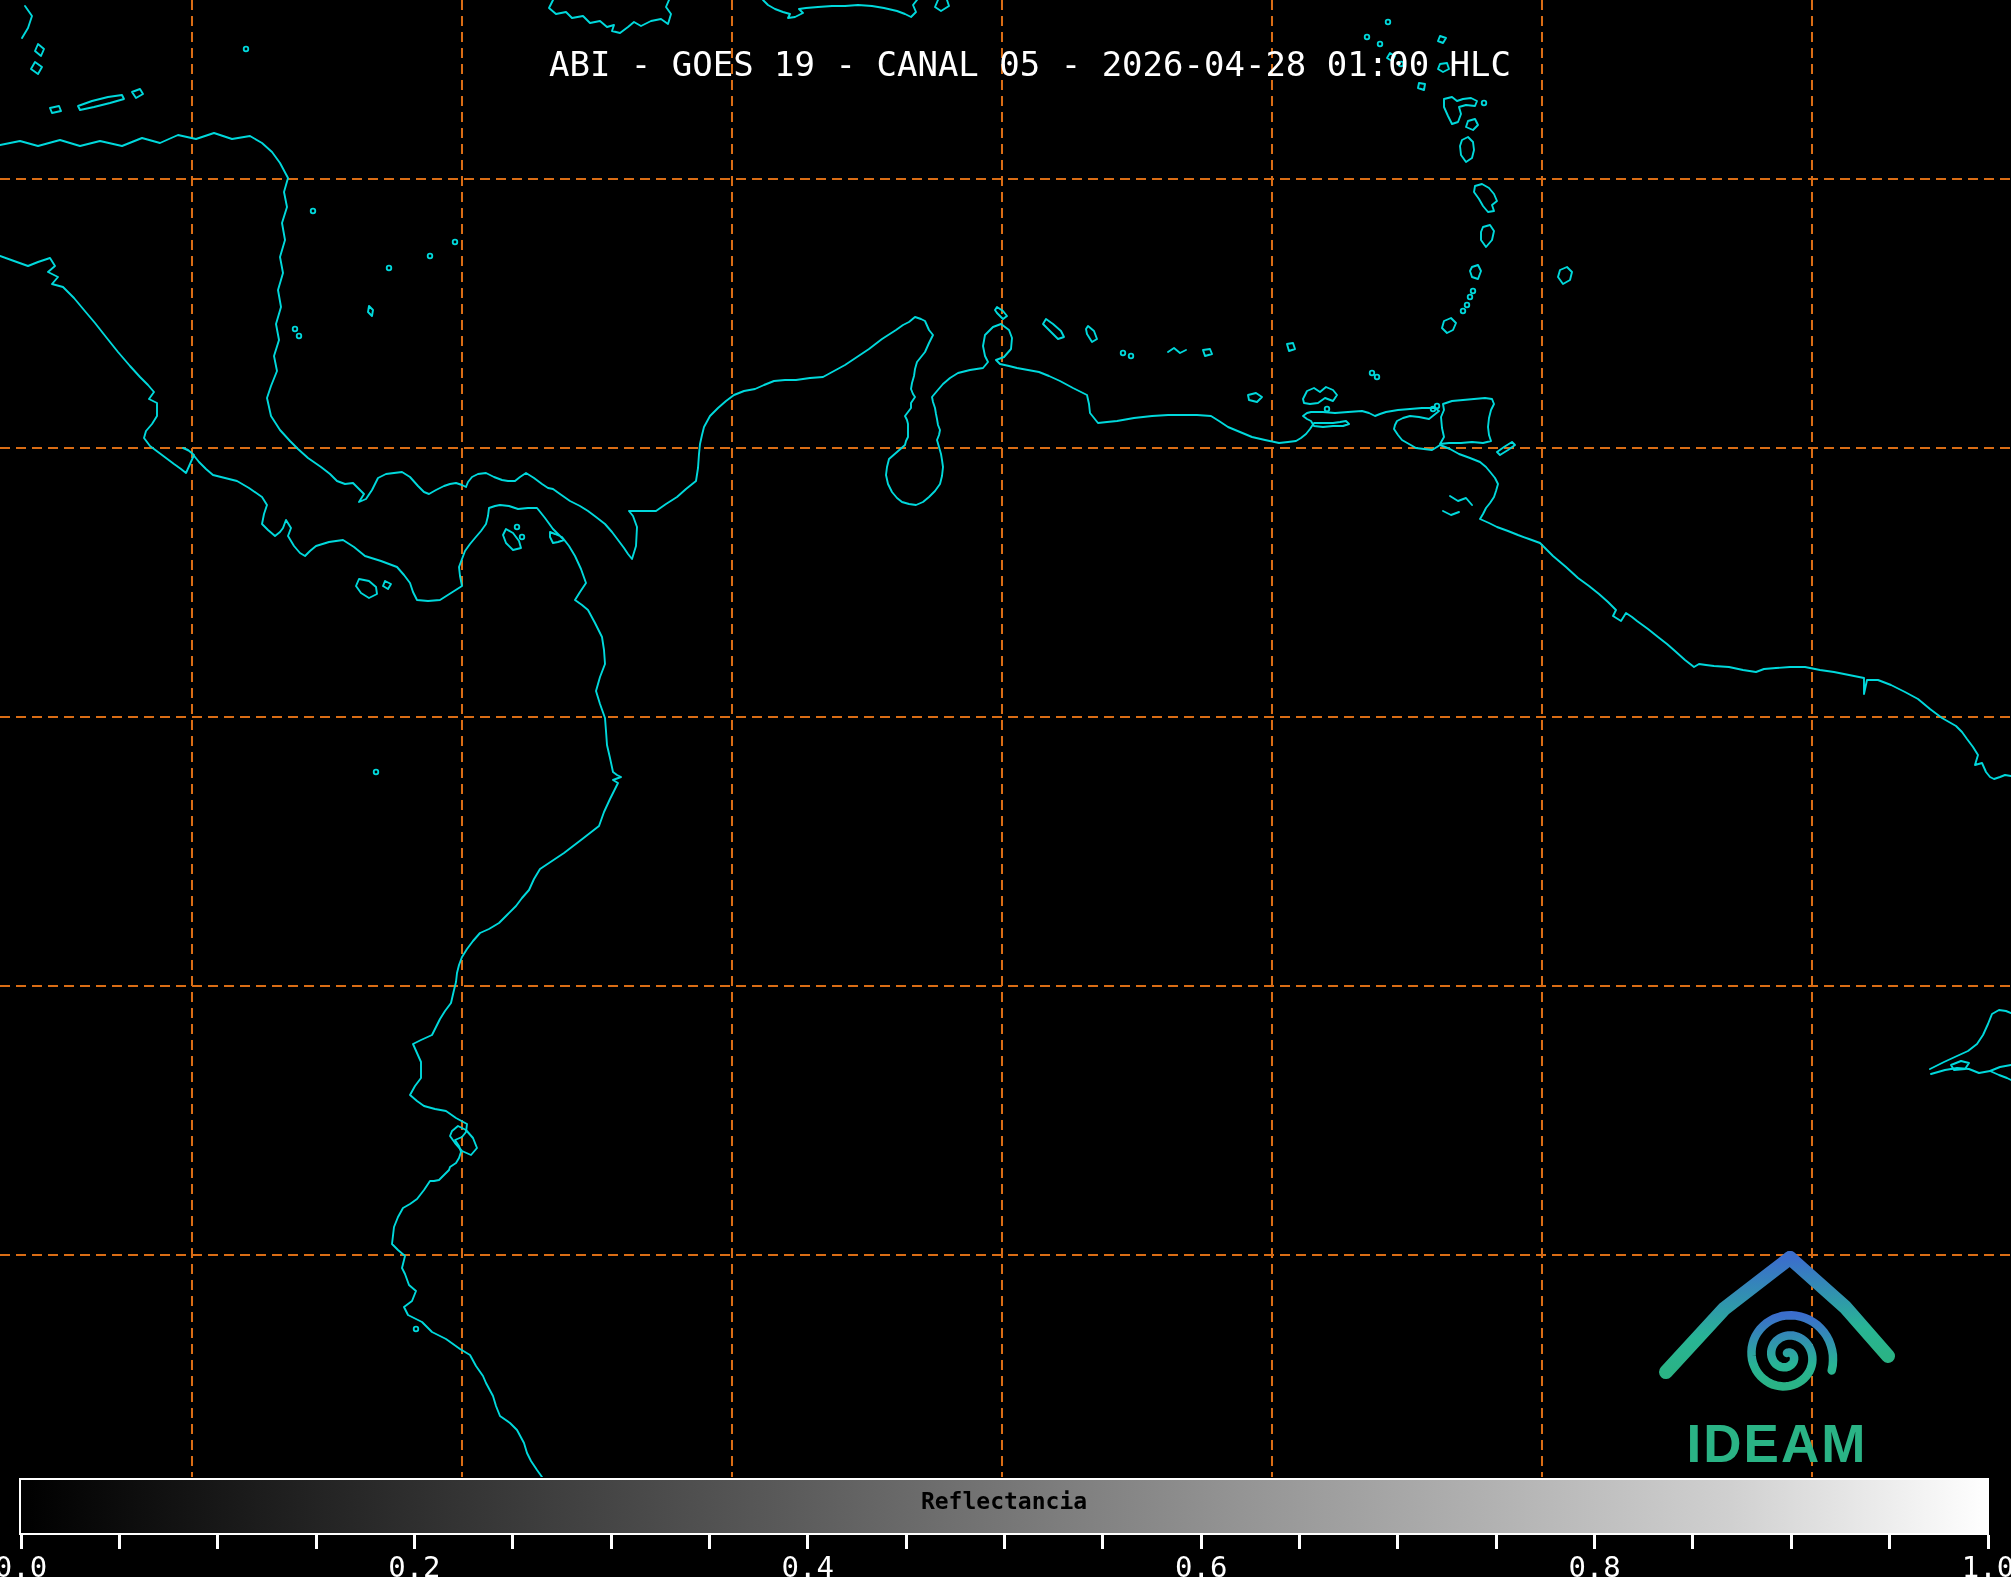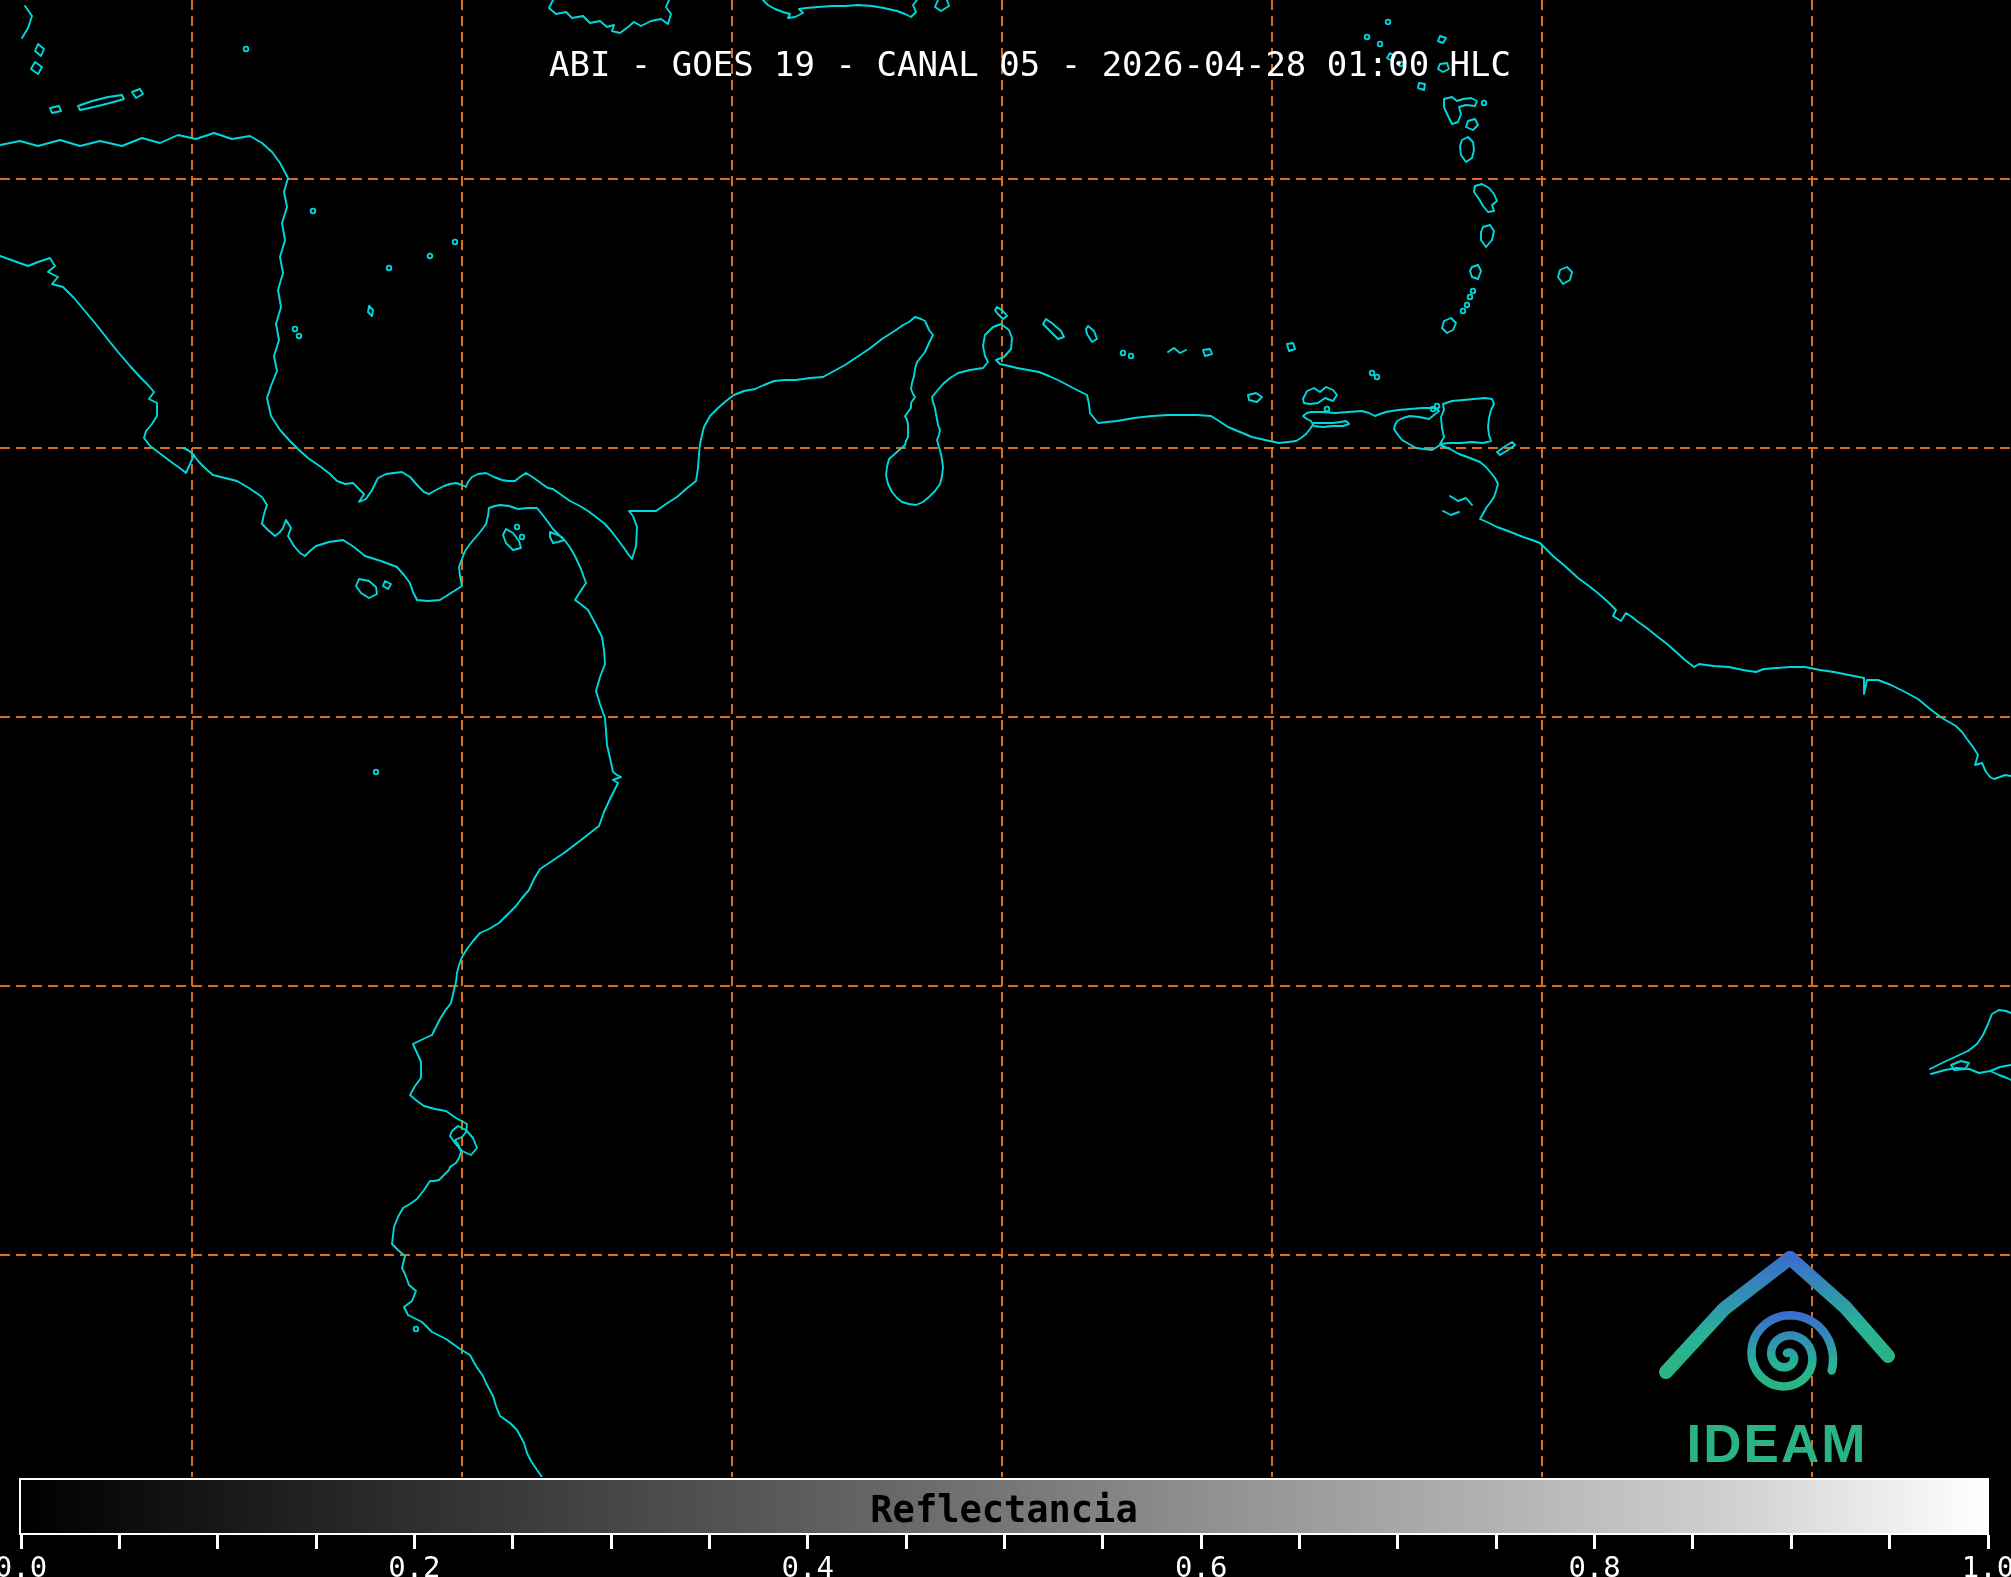--- a/index.html
+++ b/index.html
@@ -5,21 +5,21 @@
   html,body{margin:0;padding:0;background:#000;}
   body{position:relative;width:2011px;height:1577px;overflow:hidden;
        font-family:"DejaVu Sans Mono","Liberation Mono",monospace;}
   #map-layer{position:absolute;left:0;top:0;}
   #title{position:absolute;top:44px;left:0;width:2060px;text-align:center;
          color:#fff;font-size:34px;letter-spacing:0px;white-space:pre;}
   #colorbar{position:absolute;left:19px;top:1478px;width:1966px;height:53px;
             border:2px solid #fff;
             background:linear-gradient(to right,#000000,#1c1c1c 12%,#3a3a3a 25%,#585858 38%,#767676 50%,#949494 62%,#b2b2b2 75%,#d0d0d0 87%,#ffffff);}
   #cbar-label{position:absolute;left:0;right:0;top:8px;text-align:center;
-              color:#000;font-size:37px;font-weight:bold;}
+              color:#000;font-size:23px;font-weight:bold;}
   .tick{position:absolute;top:1535px;width:3px;height:14px;background:#fff;}
   .tick-label{position:absolute;top:1550px;color:#fff;font-size:29px;
               transform:translateX(-50%);white-space:nowrap;}
   #logo-text{font-family:"Liberation Sans","DejaVu Sans",sans-serif;
              font-weight:bold;font-size:53px;letter-spacing:2px;}
 </style>
 </head>
 <body>
 
 <svg id="map-layer" width="2011" height="1477" viewBox="0 0 2011 1477">

